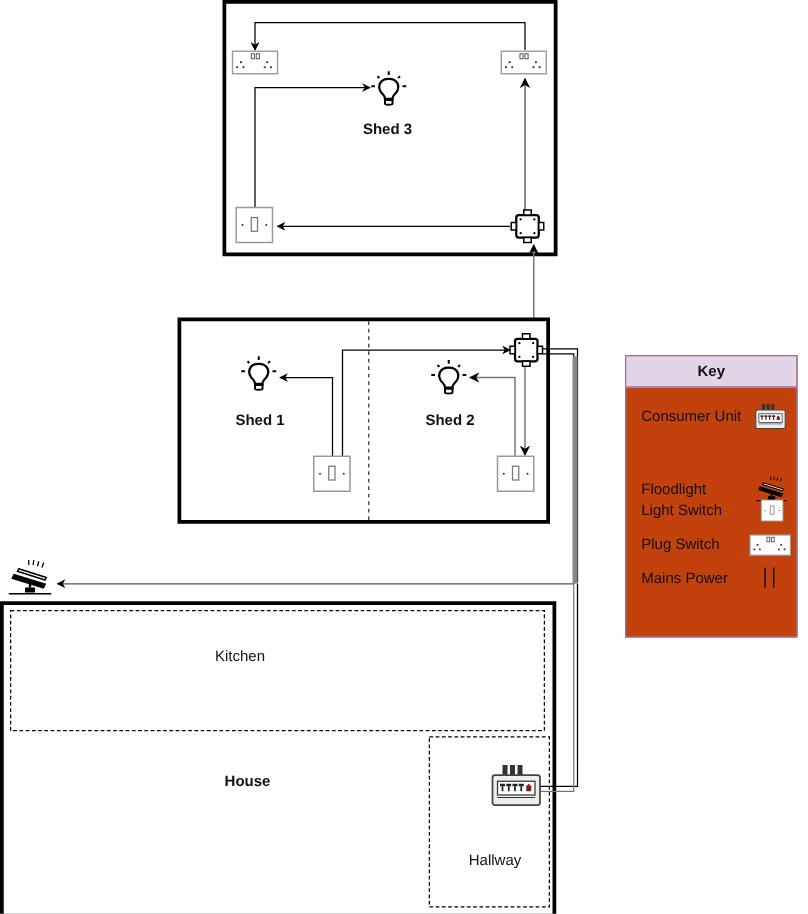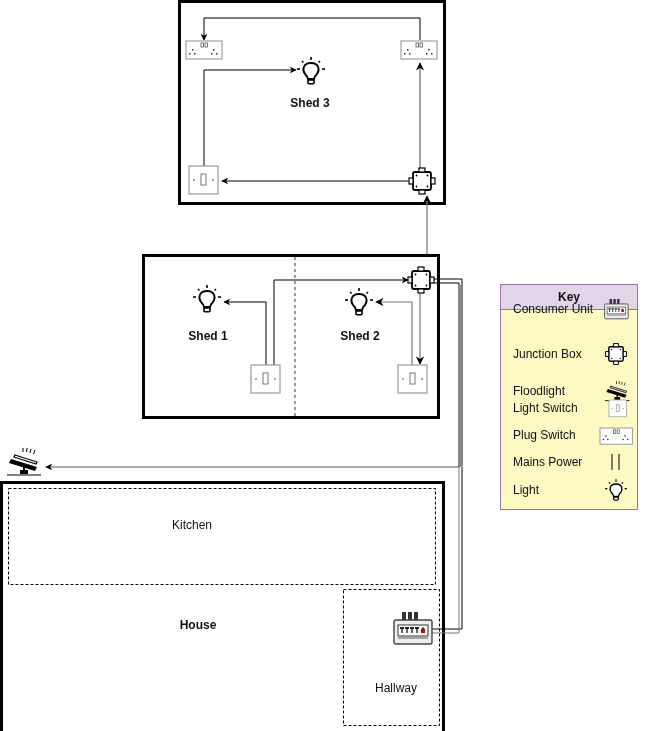--- a/index.html
+++ b/index.html
@@ -3,21 +3,21 @@
   <meta charset="utf-8">
   <style>
     html, body { margin: 0; padding: 0; background: #ffffff; }
     body { width: 646px; height: 731px; position: relative; overflow: hidden;
            font-family: "Liberation Sans", sans-serif; }
     svg.canvas { position: absolute; left: 0; top: 0; }
     .lbl { font-family: "Liberation Sans", sans-serif; font-size: 12px; fill: #111; }
     .lbl-bold { font-family: "Liberation Sans", sans-serif; font-size: 12px; font-weight: bold; fill: #111; }
     .key {
       position: absolute; left: 500px; top: 284px; width: 138px; height: 226px;
-      border: 1px solid #9673a6; background: #fef9c3; box-sizing: border-box;
+      border: 1px solid #9673a6; background: #c2410c; box-sizing: border-box;
     }
     .key-header {
       height: 24px; background: #e1d5e7; border-bottom: 1px solid #9673a6;
       text-align: center; line-height: 24px; font-weight: bold; font-size: 12px; color: #111;
     }
     .key-row { position: absolute; left: 0; width: 136px; height: 24px; }
     .key-row .k-label { position: absolute; left: 12px; top: 5px; font-size: 12px; color: #111; white-space: nowrap; }
     .key-row .k-icon { position: absolute; right: 4px; top: 0; width: 34px; height: 24px; }
   </style>
 </head>
@@ -152,36 +152,28 @@
   <text class="lbl-bold" x="198" y="629" text-anchor="middle">House</text>
 
   <polyline points="432,629 462,629 462,467" fill="none" stroke="#000" stroke-width="1"></polyline>
   <polyline points="432,633 459,633 459,467" fill="none" stroke="#777" stroke-width="1"></polyline>
   <use href="#cunit" x="393" y="612"></use>
 </svg>
 
 <div class="key">
   <div class="key-header">Key</div>
 
-  <div class="key-row" style="top:12px;text-align:center;">
+  <div class="key-row" style="top:36px;text-align:center;">
     <span class="k-label">Consumer Unit</span>
     <svg class="k-icon" viewBox="0 0 34 24">
       <g transform="translate(5,2) scale(0.62)">
           <use href="#cunit"></use>
         </g>
     </svg>
   </div>
-  <div class="key-row" style="top:57px;">
-    <span class="k-label">Junction Box</span>
-    <svg class="k-icon" viewBox="0 0 34 24">
-      <g transform="translate(17,12) scale(0.8)">
-          <use href="#jbox"></use>
-        </g>
-    </svg>
-  </div>
   <div class="key-row" style="top:94px;">
     <span class="k-label">Floodlight</span>
     <svg class="k-icon" viewBox="0 0 34 24">
       <g transform="translate(6,0) scale(0.72)">
           <use href="#flood"></use>
         </g>
     </svg>
   </div>
   <div class="key-row" style="top:138px;">
     <span class="k-label">Plug Switch</span>
@@ -199,21 +191,13 @@
         </g>
     </svg>
   </div>
   <div class="key-row" style="top:165px;">
     <span class="k-label">Mains Power</span>
     <svg class="k-icon" viewBox="0 0 34 24">
       <line x1="13" y1="4" x2="13" y2="20" stroke="#000" stroke-width="1"></line>
       <line x1="20" y1="4" x2="20" y2="20" stroke="#000" stroke-width="1"></line>
     </svg>
   </div>
-  <div class="key-row" style="top:193px;">
-    <span class="k-label">Light</span>
-    <svg class="k-icon" viewBox="0 0 34 24">
-      <g transform="translate(17,13) scale(0.78)">
-          <use href="#bulb"></use>
-        </g>
-    </svg>
-  </div>
 </div>
 
 </body></html>

